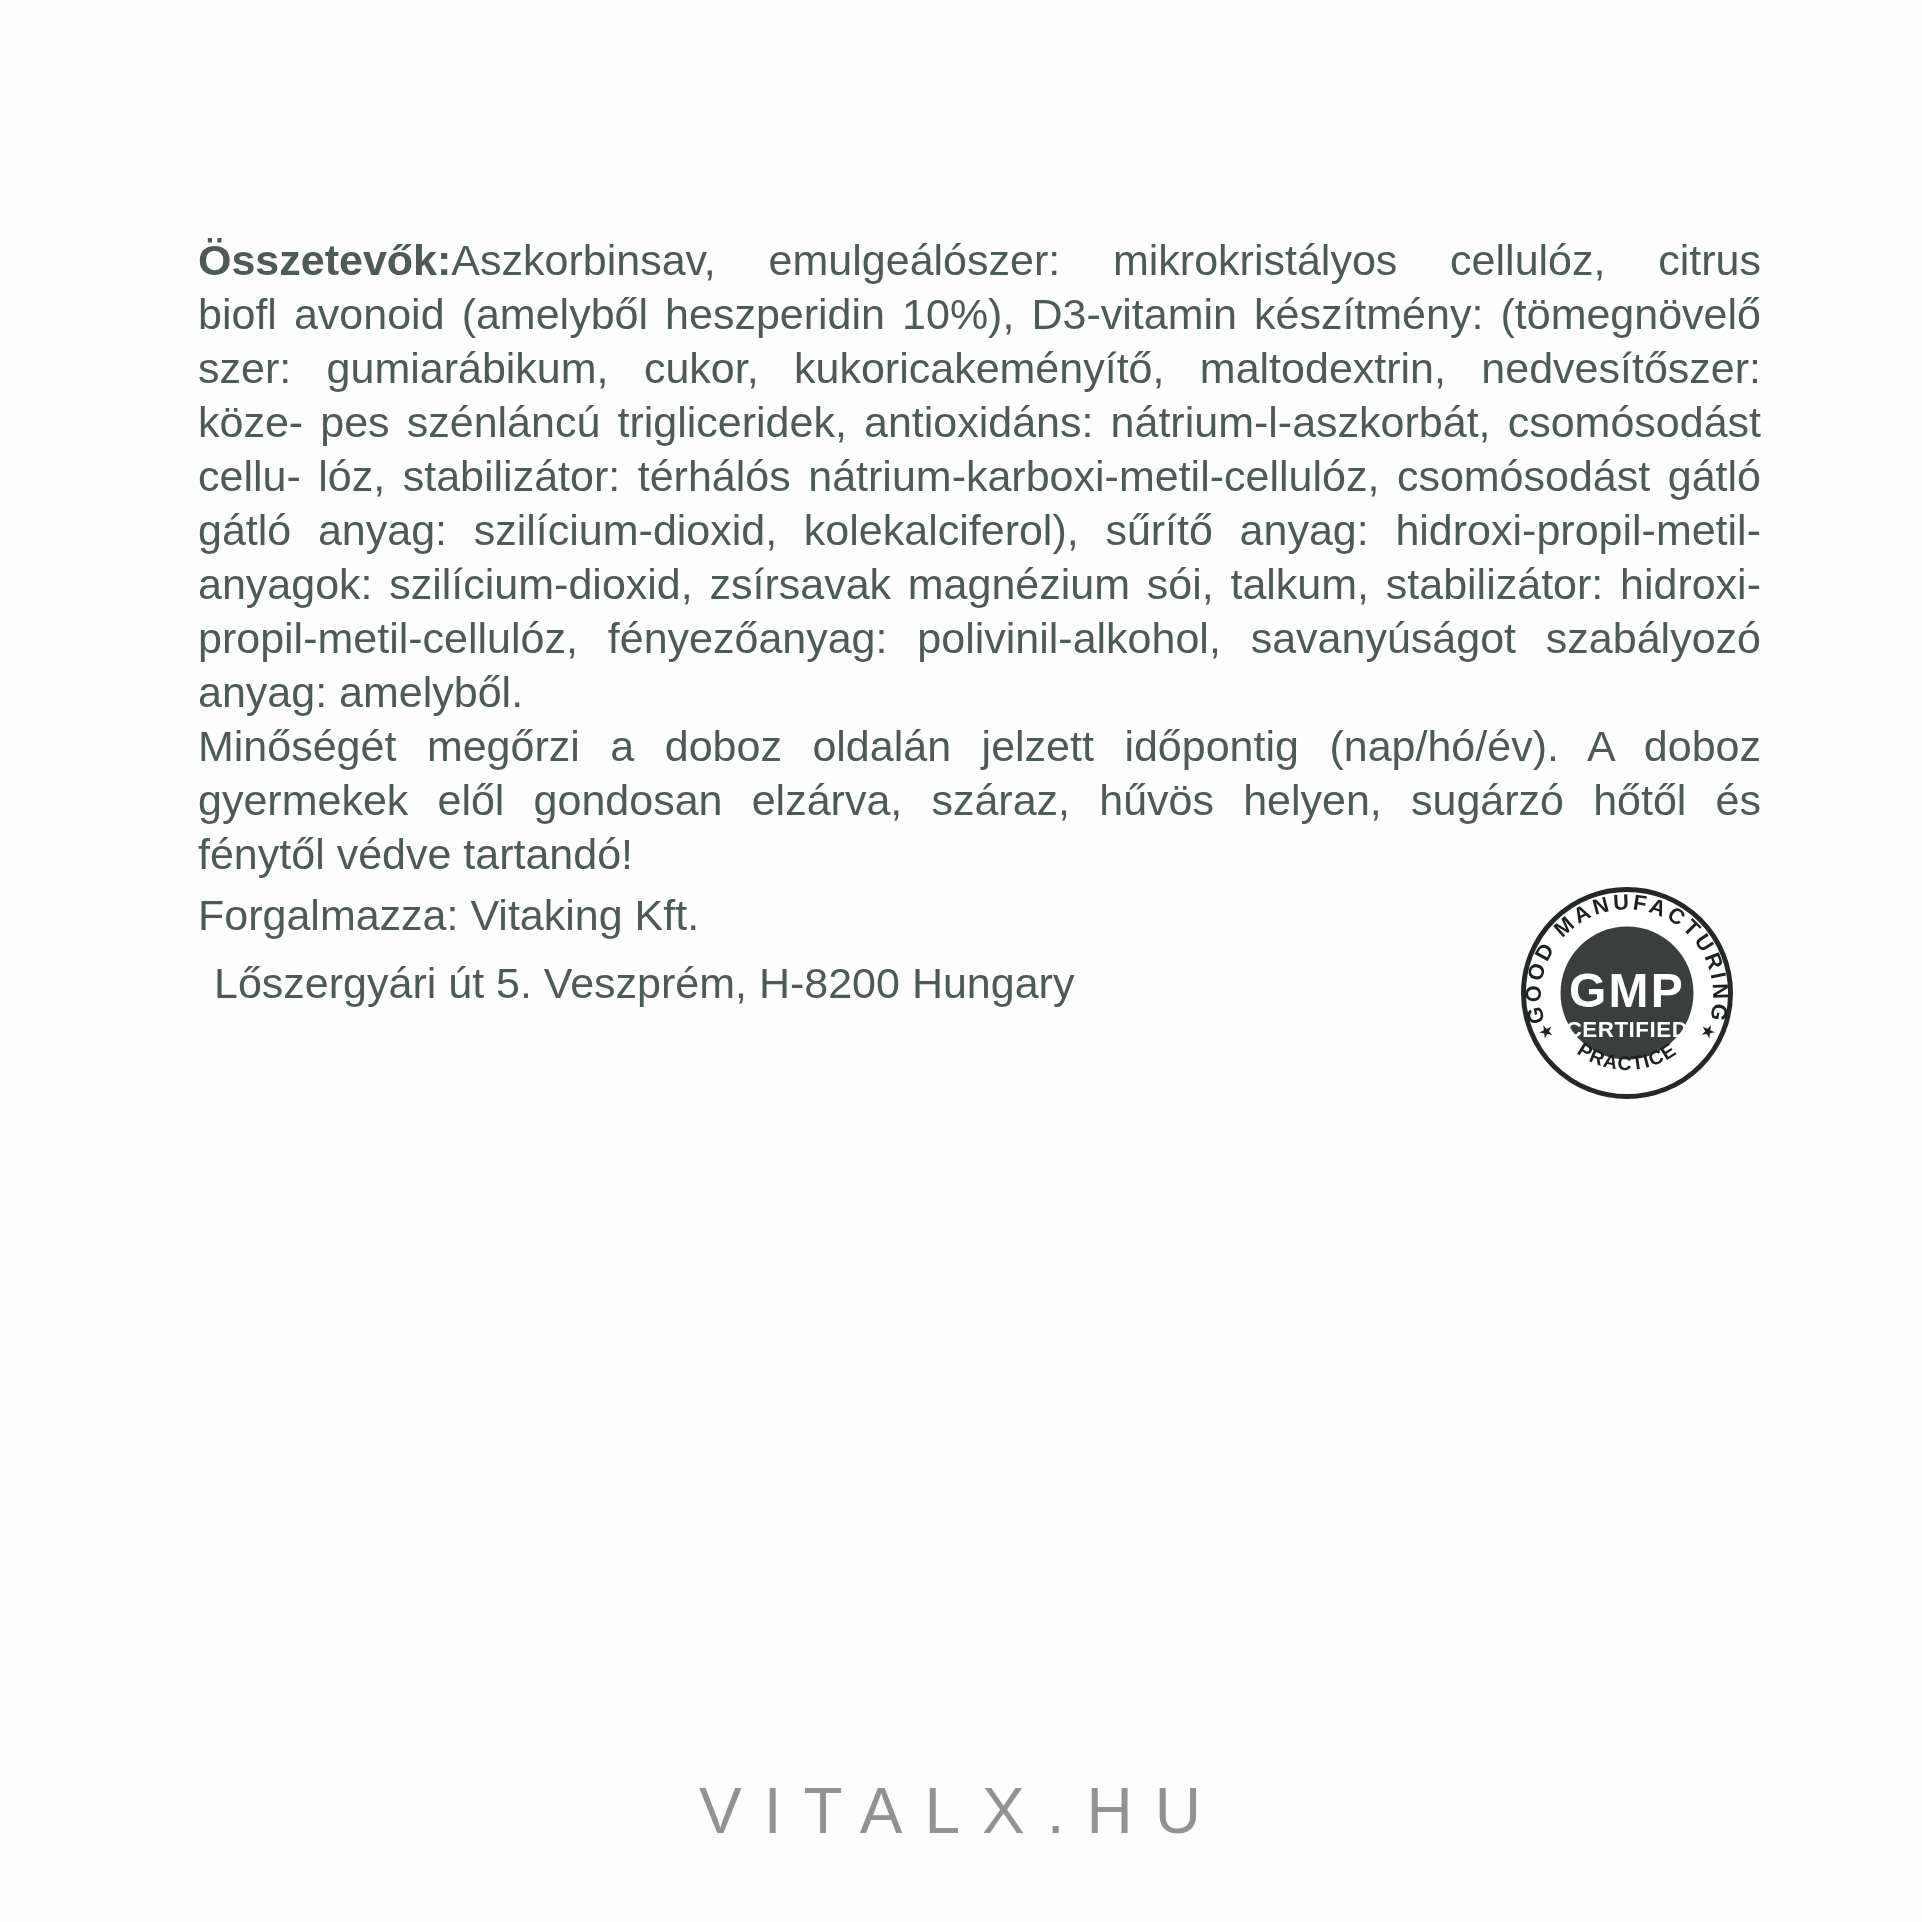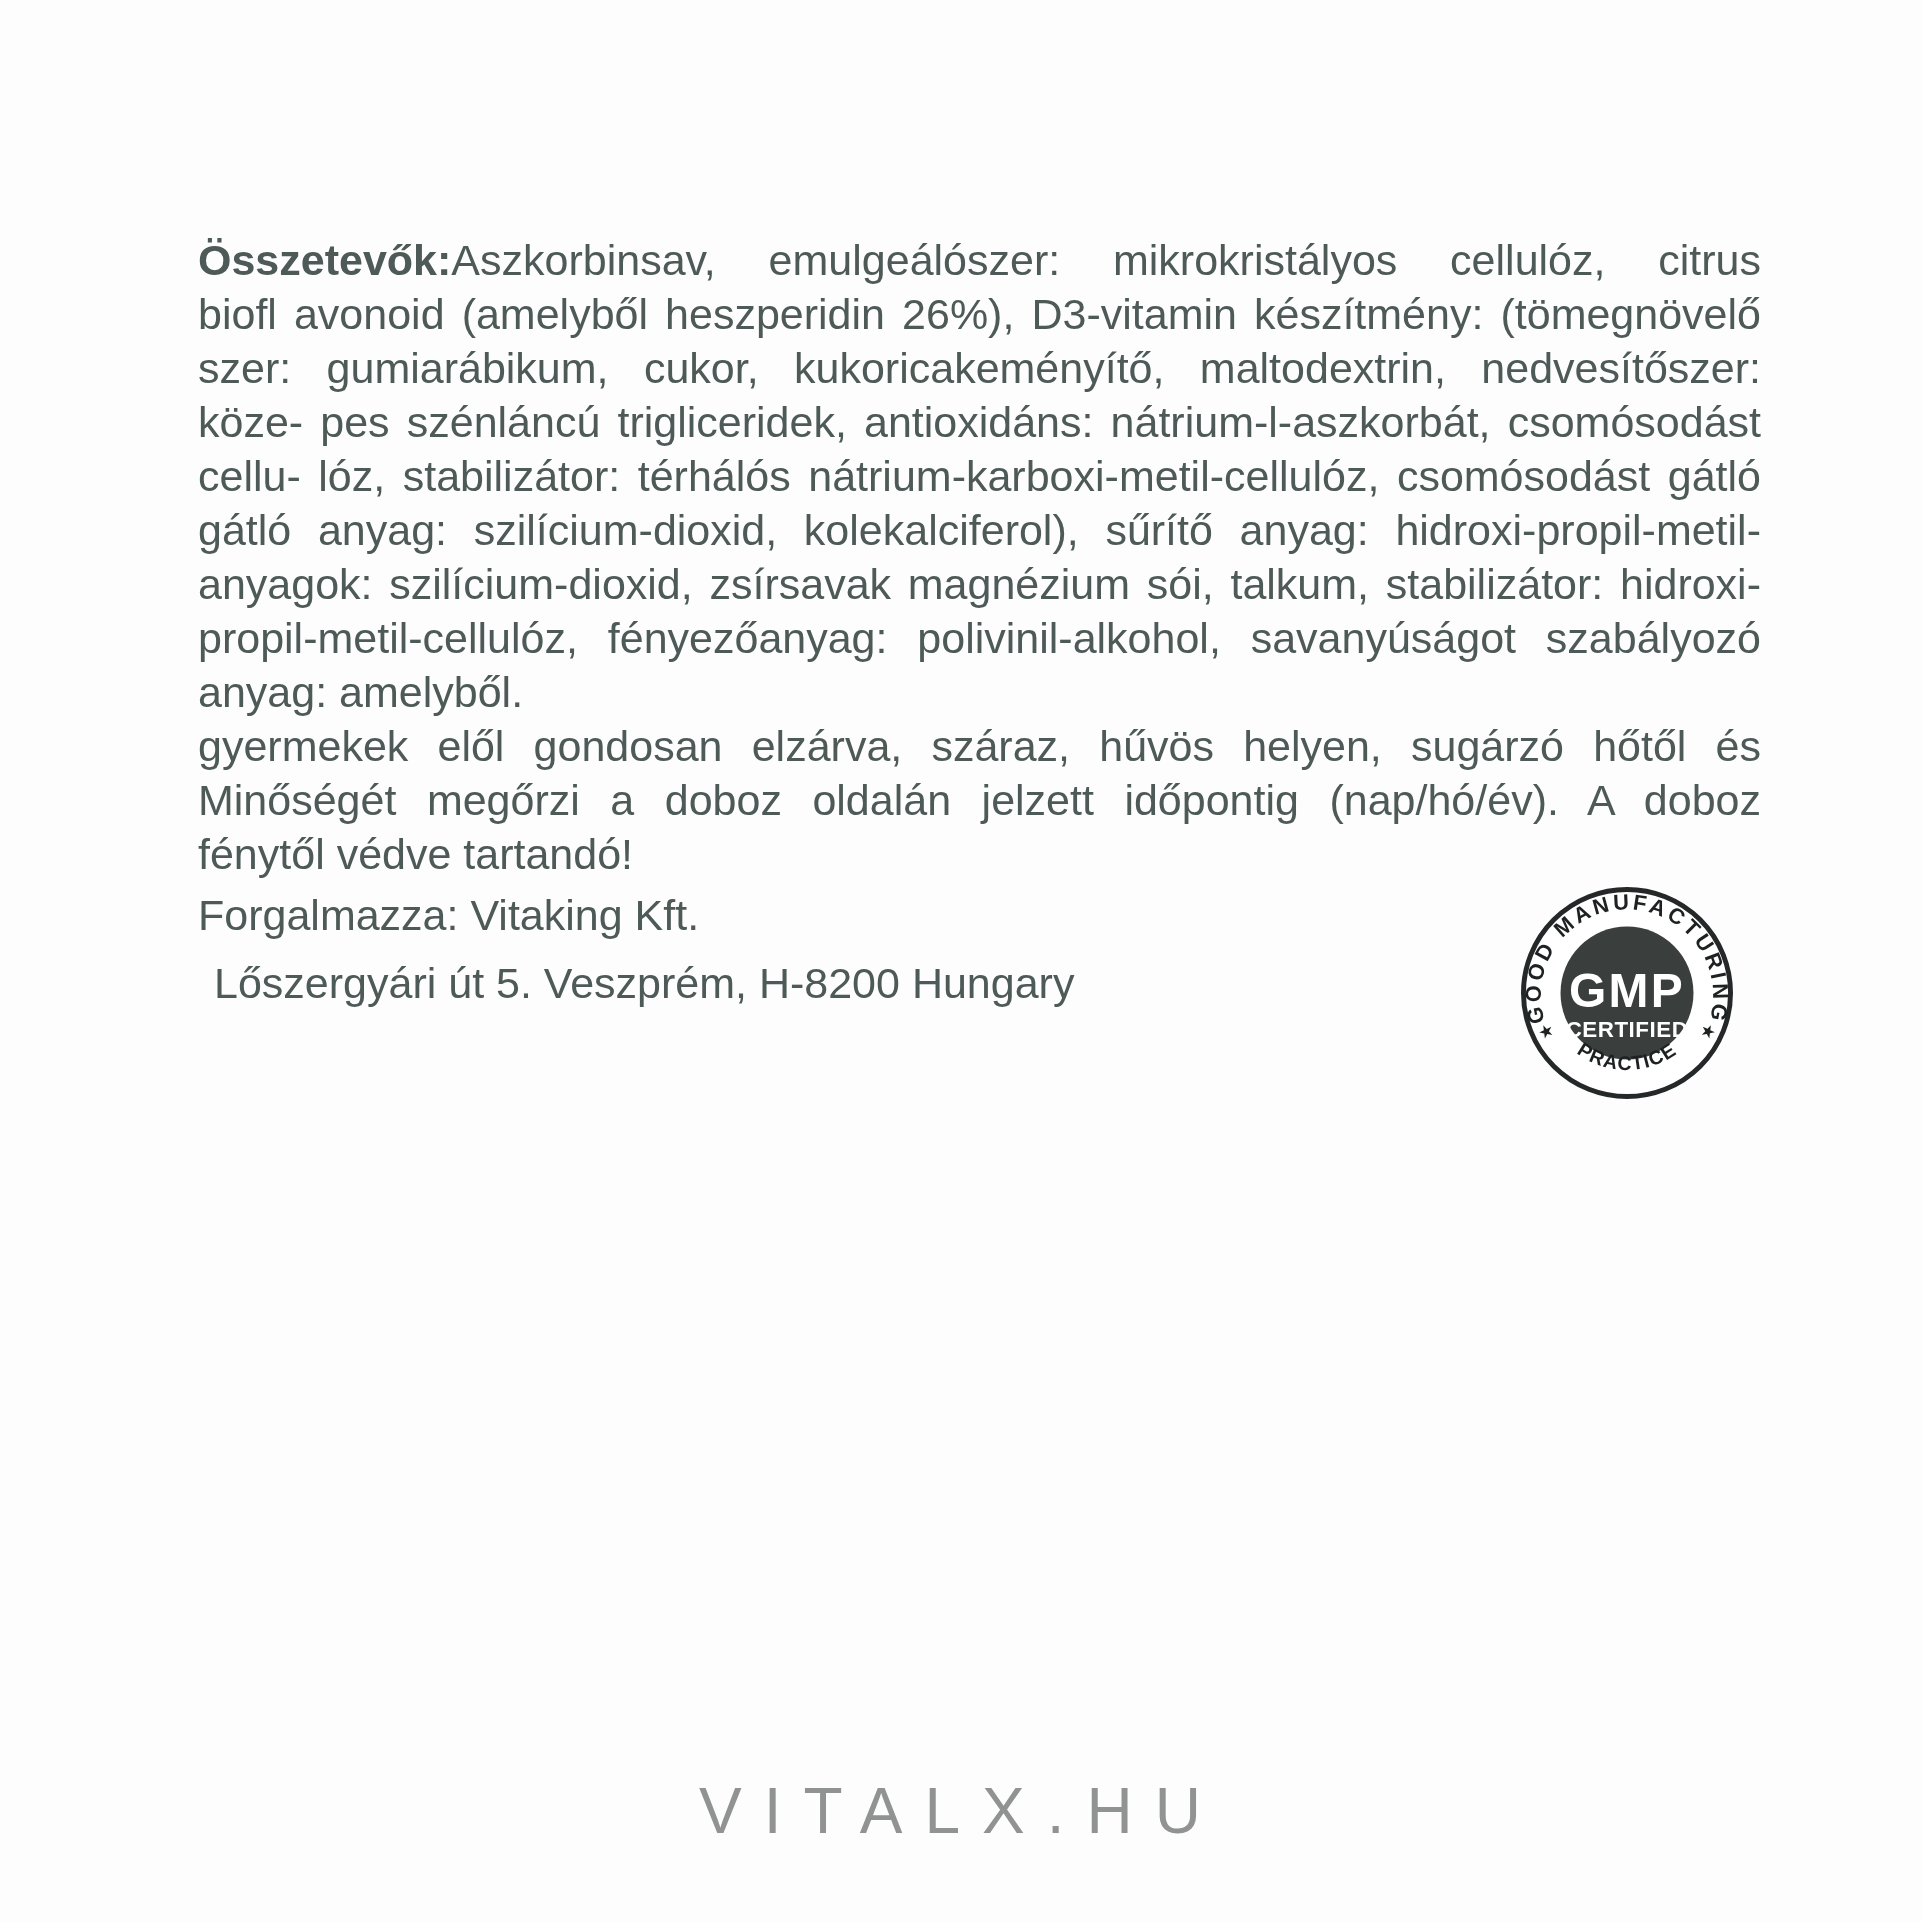--- a/index.html
+++ b/index.html
@@ -69,30 +69,30 @@
     white-space:nowrap;
   }
 </style>
 </head>
 <body>
 
 <div class="page">
 
   <div class="body-text">
       <div class="line"><b>Összetevők:</b>Aszkorbinsav, emulgeálószer: mikrokristályos cellulóz, citrus</div>
-      <div class="line">biofl avonoid (amelyből heszperidin 26%), D3-vitamin készítmény: (tömegnövelő</div>
+      <div class="line">biofl avonoid (amelyből heszperidin 10%), D3-vitamin készítmény: (tömegnövelő</div>
       <div class="line">szer: gumiarábikum, cukor, kukoricakeményítő, maltodextrin, nedvesítőszer:</div>
       <div class="line">köze- pes szénláncú trigliceridek, antioxidáns: nátrium-l-aszkorbát, csomósodást</div>
       <div class="line">cellu- lóz, stabilizátor: térhálós nátrium-karboxi-metil-cellulóz, csomósodást gátló</div>
       <div class="line">gátló anyag: szilícium-dioxid, kolekalciferol), sűrítő anyag: hidroxi-propil-metil-</div>
       <div class="line">anyagok: szilícium-dioxid, zsírsavak magnézium sói, talkum, stabilizátor: hidroxi-</div>
       <div class="line">propil-metil-cellulóz, fényezőanyag: polivinil-alkohol, savanyúságot szabályozó</div>
       <div class="line flush">anyag: amelyből.</div>
+      <div class="line">Minőségét megőrzi a doboz oldalán jelzett időpontig (nap/hó/év). A doboz</div>
       <div class="line">gyermekek elől gondosan elzárva, száraz, hűvös helyen, sugárzó hőtől és</div>
-      <div class="line">Minőségét megőrzi a doboz oldalán jelzett időpontig (nap/hó/év). A doboz</div>
       <div class="line flush">fénytől védve tartandó!</div>
     </div>
 
   <div class="distributor">Forgalmazza: Vitaking Kft.</div>
 
   <div class="address">Lőszergyári út 5. Veszprém, H-8200 Hungary</div>
 
   <svg class="gmp-badge" viewBox="0 0 200 200">
     <circle class="badge-outer" cx="100" cy="100" r="95"></circle>
     <circle class="badge-inner" cx="100" cy="100" r="61"></circle>

